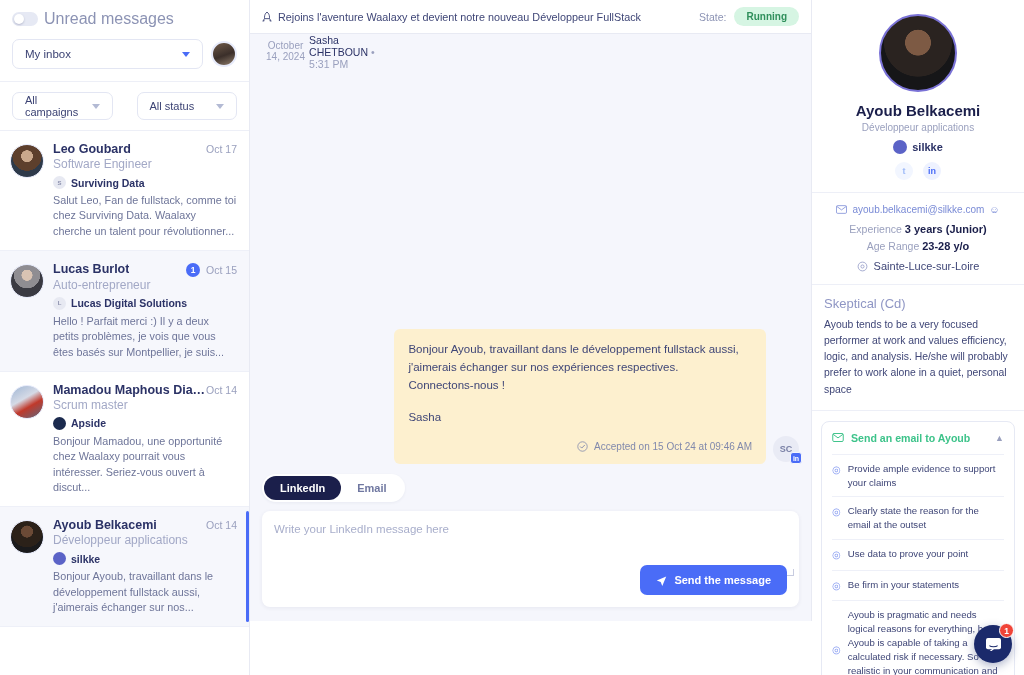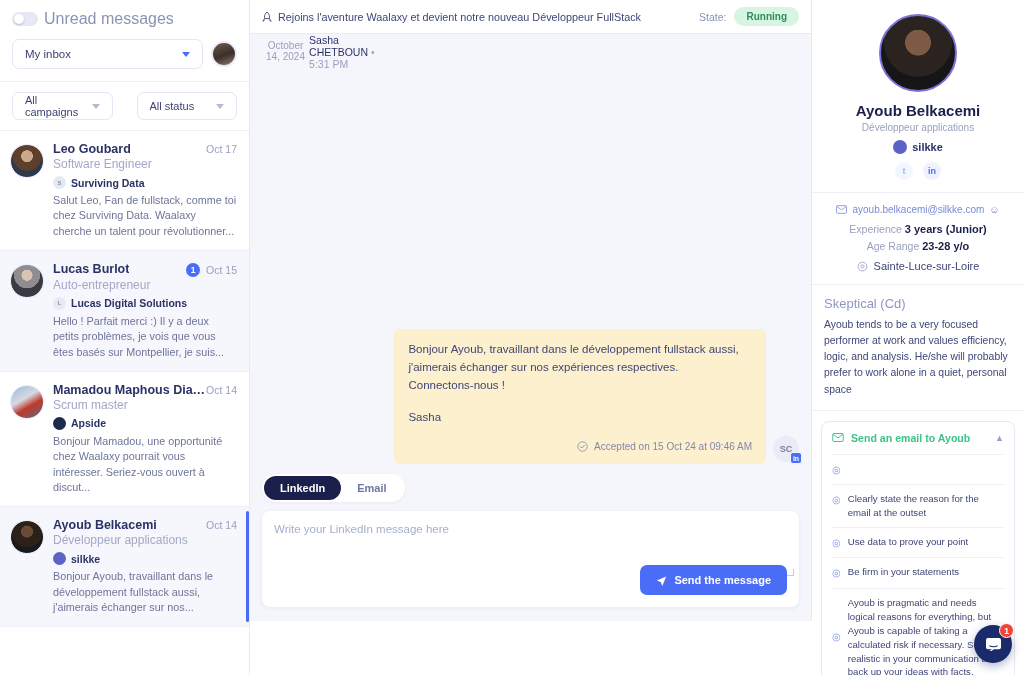--- a/index.html
+++ b/index.html
@@ -480,20 +480,21 @@
           <svg width="12" height="9" viewBox="0 0 14 11">
             <rect x="0.6" y="0.6" width="12.8" height="9.8" rx="1.5" fill="none" stroke="#3dc38a" stroke-width="1.2"></rect>
             <path d="M1 1.6l6 4.4 6-4.4" fill="none" stroke="#3dc38a" stroke-width="1.2"></path>
           </svg>
           <span>Send an email to Ayoub</span>
           <span class="chev">▲</span>
         </div>
         <div class="adv-list">
           <div class="adv-item">
             <span class="chk">◎</span>
+            <span>Provide ample evidence to support your claims</span>
           </div>
           <div class="adv-item">
             <span class="chk">◎</span>
             <span>Clearly state the reason for the email at the outset</span>
           </div>
           <div class="adv-item">
             <span class="chk">◎</span>
             <span>Use data to prove your point</span>
           </div>
           <div class="adv-item">

